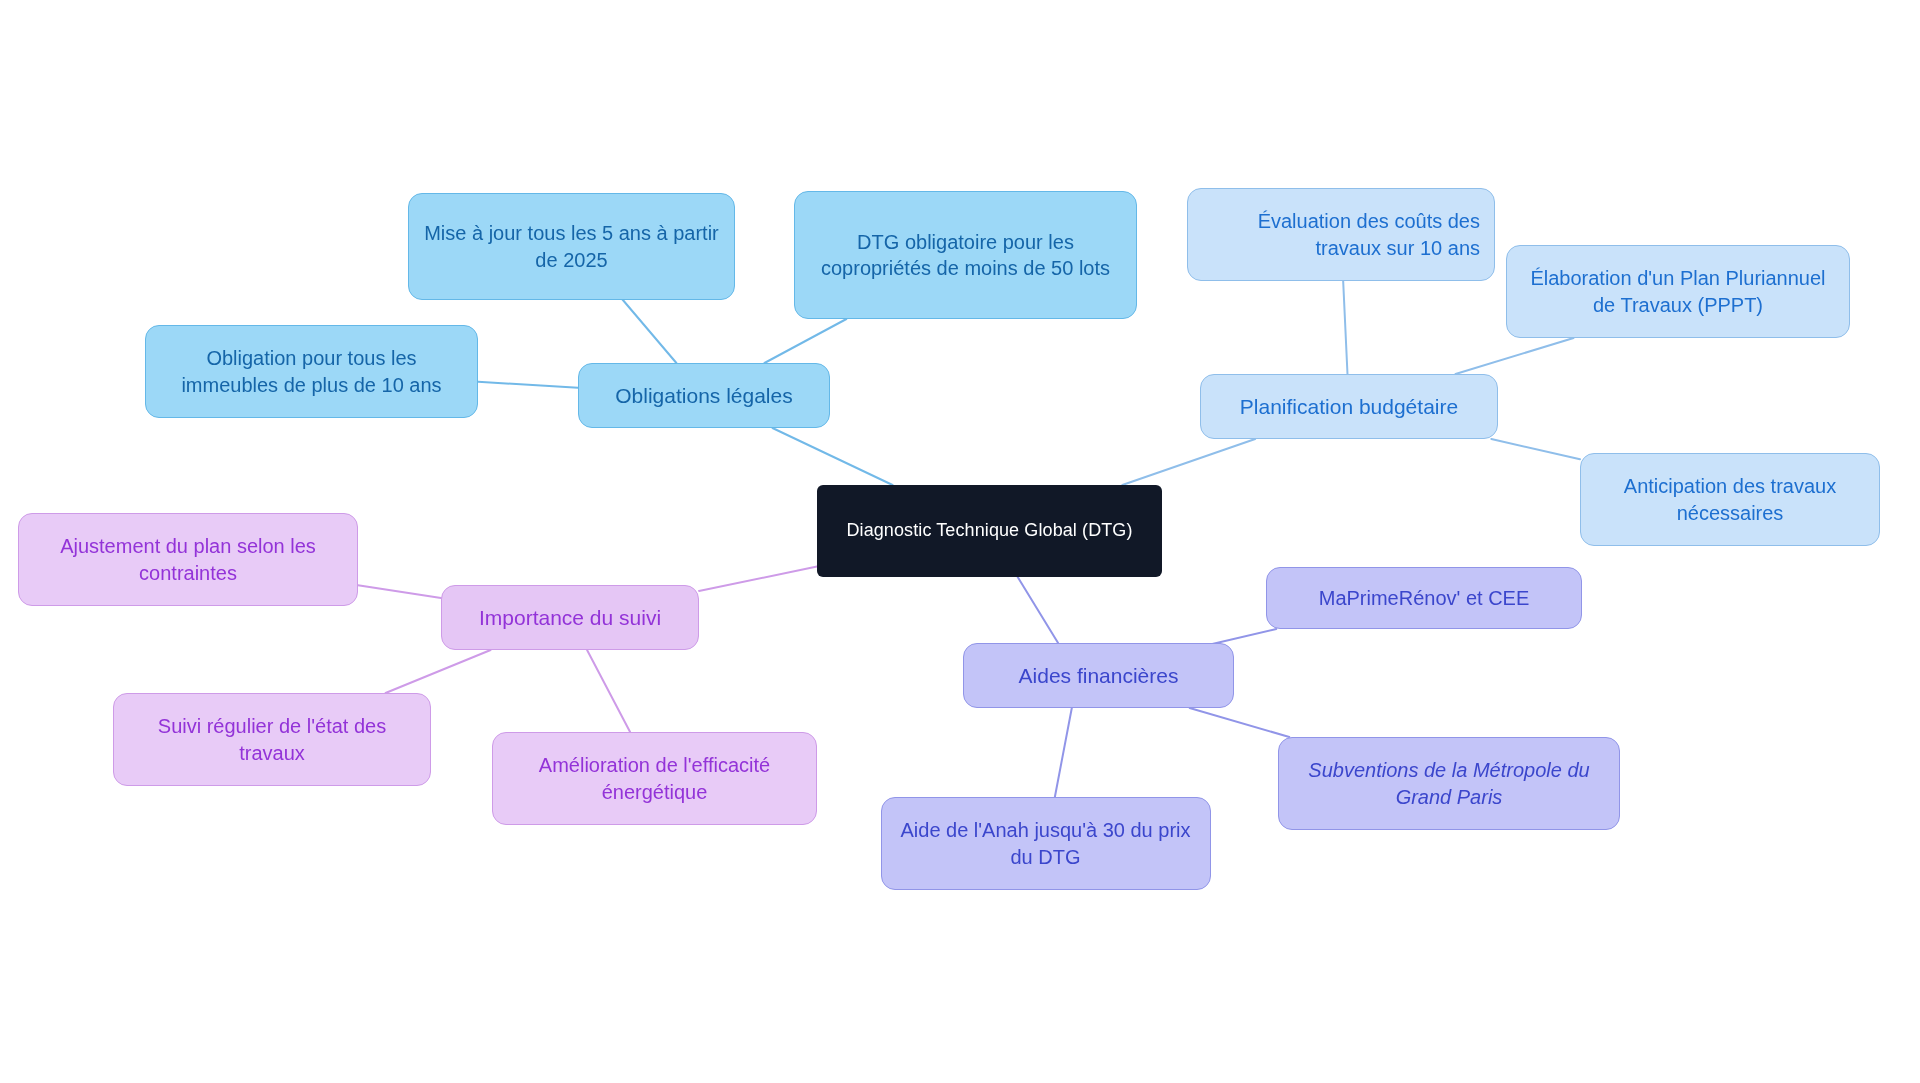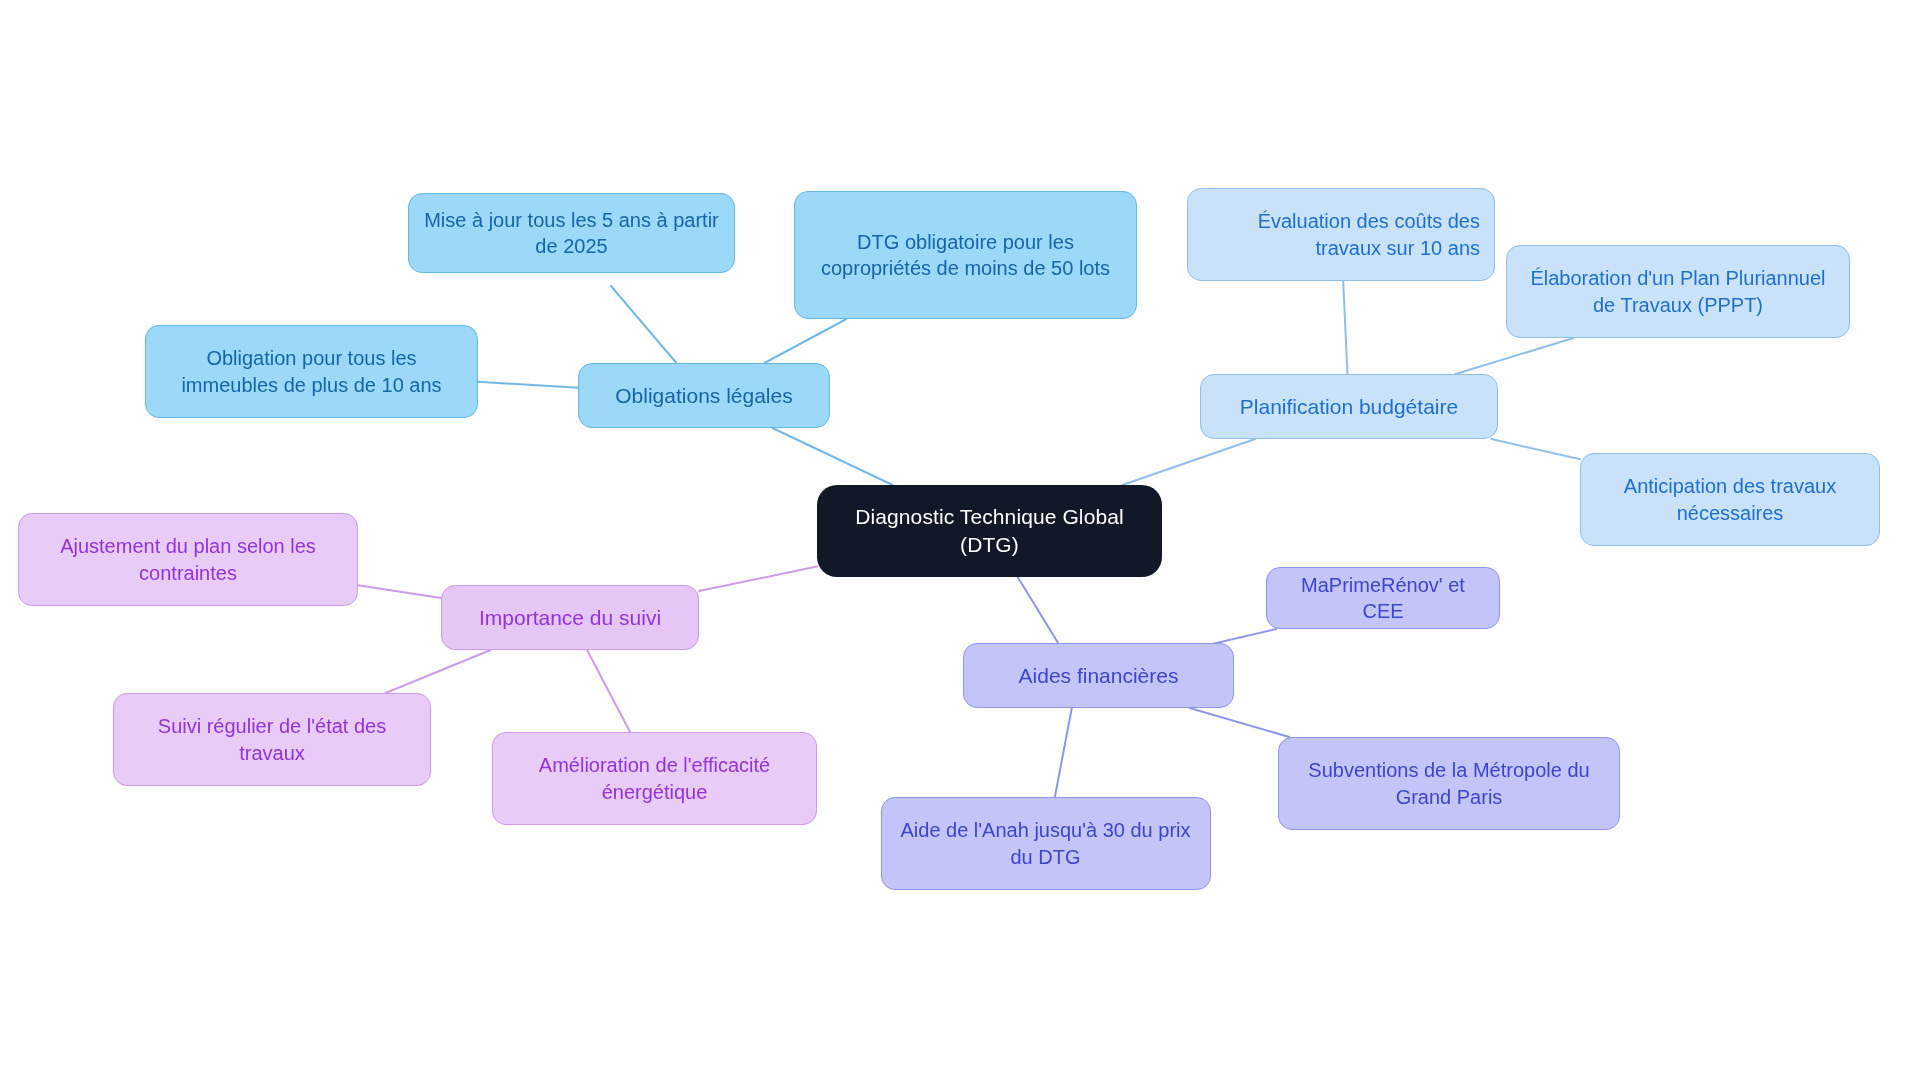--- a/index.html
+++ b/index.html
@@ -31,23 +31,23 @@
     justify-content: center;
     text-align: center;
     border-radius: 14px;
     border-style: solid;
     border-width: 1.5px;
     line-height: 1.32;
     padding: 6px 14px;
     white-space: pre-line;
   }
   .node.root {
-    border-radius: 20px;
+    border-radius: 6px;
     border-width: 0;
-    font-size: 21px;
+    font-size: 18px;
     letter-spacing: 0.1px;
   }
   .node.branch {
     font-size: 21px;
   }
   .node.leaf {
     font-size: 20px;
   }
 </style>
 </head>
@@ -68,29 +68,29 @@
       <line x1="1189.6435185185185" y1="708" x2="1289.263888888889" y2="737" stroke="#9195E8" stroke-width="2" stroke-linecap="round"></line>
       <line x1="1071.8095238095239" y1="708" x2="1054.857142857143" y2="797" stroke="#9195E8" stroke-width="2" stroke-linecap="round"></line>
       <line x1="817" y1="566.5691299165674" x2="699" y2="590.9004767580453" stroke="#CE9BE8" stroke-width="2" stroke-linecap="round"></line>
       <line x1="441" y1="597.9136125654451" x2="358" y2="585.3115183246073" stroke="#CE9BE8" stroke-width="2" stroke-linecap="round"></line>
       <line x1="490.61475409836066" y1="650" x2="385.58196721311475" y2="693" stroke="#CE9BE8" stroke-width="2" stroke-linecap="round"></line>
       <line x1="587.0574534161491" y1="650" x2="630.0947204968944" y2="732" stroke="#CE9BE8" stroke-width="2" stroke-linecap="round"></line>
     </svg>
   <div id="nodes">
       <div class="node root" style="left: 817px; top: 485px; width: 345px; height: 92px; background: rgb(17, 24, 39); color: rgb(255, 255, 255); border-color: rgb(17, 24, 39);"><span>Diagnostic Technique Global (DTG)</span></div>
       <div class="node branch" style="left: 578px; top: 363px; width: 252px; height: 65px; background: rgb(156, 216, 247); color: rgb(21, 101, 168); border-color: rgb(100, 184, 232);"><span>Obligations légales</span></div>
-      <div class="node leaf" style="left: 408px; top: 193px; width: 327px; height: 80px; background: rgb(156, 216, 247); color: rgb(21, 101, 168); border-color: rgb(100, 184, 232);"><span>Mise à jour tous les 5 ans à partir de 2025</span></div>
+      <div class="node leaf" style="left: 408px; top: 193px; width: 327px; height: 107px; background: rgb(156, 216, 247); color: rgb(21, 101, 168); border-color: rgb(100, 184, 232);"><span>Mise à jour tous les 5 ans à partir de 2025</span></div>
       <div class="node leaf" style="left: 794px; top: 191px; width: 343px; height: 128px; background: rgb(156, 216, 247); color: rgb(21, 101, 168); border-color: rgb(100, 184, 232);"><span>DTG obligatoire pour les copropriétés de moins de 50 lots</span></div>
       <div class="node leaf" style="left: 145px; top: 325px; width: 333px; height: 93px; background: rgb(156, 216, 247); color: rgb(21, 101, 168); border-color: rgb(100, 184, 232);"><span>Obligation pour tous les immeubles de plus de 10 ans</span></div>
       <div class="node branch" style="left: 1200px; top: 374px; width: 298px; height: 65px; background: rgb(201, 226, 250); color: rgb(29, 111, 208); border-color: rgb(143, 190, 234);"><span>Planification budgétaire</span></div>
       <div class="node leaf" style="left: 1187px; top: 188px; width: 308px; height: 93px; background: rgb(201, 226, 250); color: rgb(29, 111, 208); border-color: rgb(143, 190, 234); text-align: right;"><span>Évaluation des coûts des travaux sur 10 ans</span></div>
       <div class="node leaf" style="left: 1506px; top: 245px; width: 344px; height: 93px; background: rgb(201, 226, 250); color: rgb(29, 111, 208); border-color: rgb(143, 190, 234);"><span>Élaboration d'un Plan Pluriannuel de Travaux (PPPT)</span></div>
       <div class="node leaf" style="left: 1580px; top: 453px; width: 300px; height: 93px; background: rgb(201, 226, 250); color: rgb(29, 111, 208); border-color: rgb(143, 190, 234);"><span>Anticipation des travaux nécessaires</span></div>
       <div class="node branch" style="left: 963px; top: 643px; width: 271px; height: 65px; background: rgb(195, 196, 248); color: rgb(59, 70, 204); border-color: rgb(145, 149, 232);"><span>Aides financières</span></div>
-      <div class="node leaf" style="left: 1266px; top: 567px; width: 234px; height: 62px; background: rgb(195, 196, 248); color: rgb(59, 70, 204); border-color: rgb(145, 149, 232); justify-content: flex-end;"><span>MaPrimeRénov' et CEE</span></div>
-      <div class="node leaf" style="left: 1278px; top: 737px; width: 342px; height: 93px; background: rgb(195, 196, 248); color: rgb(59, 70, 204); border-color: rgb(145, 149, 232);"><span>Subventions de la Métropole du Grand Paris</span></div>
+      <div class="node leaf" style="left: 1266px; top: 567px; width: 316px; height: 62px; background: rgb(195, 196, 248); color: rgb(59, 70, 204); border-color: rgb(145, 149, 232);"><span>MaPrimeRénov' et CEE</span></div>
+      <div class="node leaf" style="left: 1278px; top: 737px; width: 342px; height: 93px; background: rgb(195, 196, 248); color: rgb(59, 70, 204); border-color: rgb(145, 149, 232); font-style: italic;"><span>Subventions de la Métropole du Grand Paris</span></div>
       <div class="node leaf" style="left: 881px; top: 797px; width: 330px; height: 93px; background: rgb(195, 196, 248); color: rgb(59, 70, 204); border-color: rgb(145, 149, 232); padding-left: 13px;"><span>Aide de l'Anah jusqu'à 30 du prix du DTG</span></div>
       <div class="node branch" style="left: 441px; top: 585px; width: 258px; height: 65px; background: rgb(229, 198, 245); color: rgb(147, 51, 216); border-color: rgb(206, 155, 232);"><span>Importance du suivi</span></div>
       <div class="node leaf" style="left: 18px; top: 513px; width: 340px; height: 93px; background: rgb(232, 203, 247); color: rgb(147, 51, 216); border-color: rgb(206, 155, 232);"><span>Ajustement du plan selon les contraintes</span></div>
       <div class="node leaf" style="left: 113px; top: 693px; width: 318px; height: 93px; background: rgb(232, 203, 247); color: rgb(147, 51, 216); border-color: rgb(206, 155, 232);"><span>Suivi régulier de l'état des travaux</span></div>
       <div class="node leaf" style="left: 492px; top: 732px; width: 325px; height: 93px; background: rgb(232, 203, 247); color: rgb(147, 51, 216); border-color: rgb(206, 155, 232);"><span>Amélioration de l'efficacité énergétique</span></div>
     </div>
 </div>
 
 </body></html>

